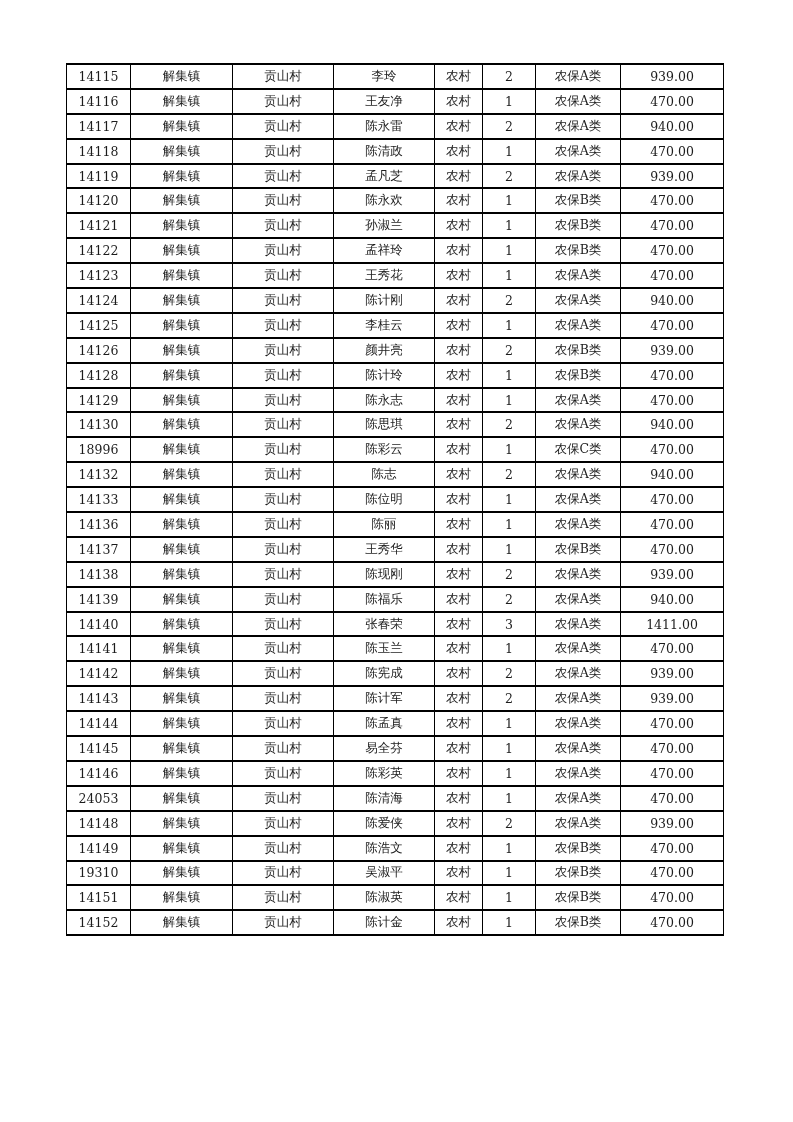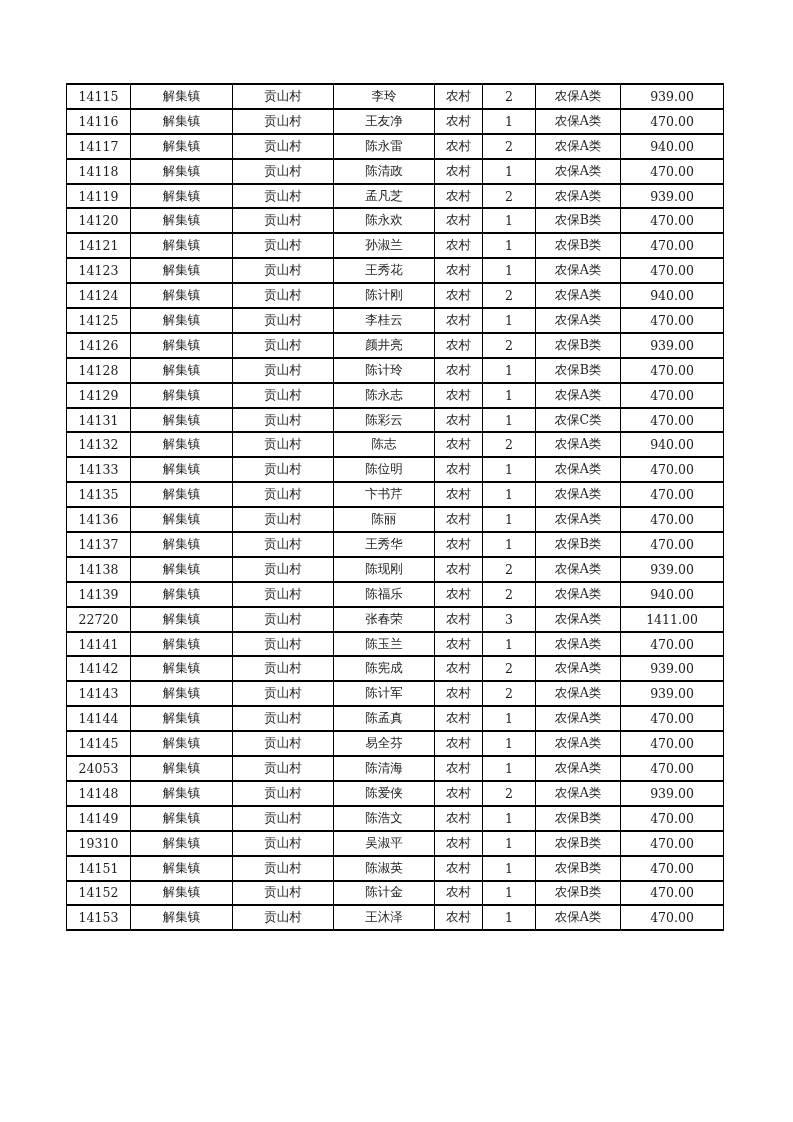--- a/index.html
+++ b/index.html
@@ -11,21 +11,21 @@
     position: relative;
     width: 793px;
     height: 1122px;
     background: #ffffff;
     overflow: hidden;
     font-family: "DejaVu Serif", "Liberation Serif", serif;
   }
   table.roster {
     position: absolute;
     left: 66px;
-    top: 83px;
+    top: 63px;
     width: 657px;
     border-collapse: collapse;
     table-layout: fixed;
     font-size: 12.5px;
     color: #1c1c1c;
   }
   table.roster td {
     border-left: 1px solid #000000;
     border-right: 1px solid #000000;
     border-top: 2px solid #000000;
@@ -118,20 +118,30 @@
           <td>14121</td>
           <td>解集镇</td>
           <td>贡山村</td>
           <td>孙淑兰</td>
           <td>农村</td>
           <td>1</td>
           <td>农保B类</td>
           <td>470.00</td>
         </tr>
         <tr>
+          <td>14122</td>
+          <td>解集镇</td>
+          <td>贡山村</td>
+          <td>孟祥玲</td>
+          <td>农村</td>
+          <td>1</td>
+          <td>农保B类</td>
+          <td>470.00</td>
+        </tr>
+        <tr>
           <td>14123</td>
           <td>解集镇</td>
           <td>贡山村</td>
           <td>王秀花</td>
           <td>农村</td>
           <td>1</td>
           <td>农保A类</td>
           <td>470.00</td>
         </tr>
         <tr>
@@ -178,21 +188,31 @@
           <td>14129</td>
           <td>解集镇</td>
           <td>贡山村</td>
           <td>陈永志</td>
           <td>农村</td>
           <td>1</td>
           <td>农保A类</td>
           <td>470.00</td>
         </tr>
         <tr>
-          <td>14131</td>
+          <td>14130</td>
+          <td>解集镇</td>
+          <td>贡山村</td>
+          <td>陈思琪</td>
+          <td>农村</td>
+          <td>2</td>
+          <td>农保A类</td>
+          <td>940.00</td>
+        </tr>
+        <tr>
+          <td>18996</td>
           <td>解集镇</td>
           <td>贡山村</td>
           <td>陈彩云</td>
           <td>农村</td>
           <td>1</td>
           <td>农保C类</td>
           <td>470.00</td>
         </tr>
         <tr>
           <td>14132</td>
@@ -208,30 +228,20 @@
           <td>14133</td>
           <td>解集镇</td>
           <td>贡山村</td>
           <td>陈位明</td>
           <td>农村</td>
           <td>1</td>
           <td>农保A类</td>
           <td>470.00</td>
         </tr>
         <tr>
-          <td>14135</td>
-          <td>解集镇</td>
-          <td>贡山村</td>
-          <td>卞书芹</td>
-          <td>农村</td>
-          <td>1</td>
-          <td>农保A类</td>
-          <td>470.00</td>
-        </tr>
-        <tr>
           <td>14136</td>
           <td>解集镇</td>
           <td>贡山村</td>
           <td>陈丽</td>
           <td>农村</td>
           <td>1</td>
           <td>农保A类</td>
           <td>470.00</td>
         </tr>
         <tr>
@@ -258,21 +268,21 @@
           <td>14139</td>
           <td>解集镇</td>
           <td>贡山村</td>
           <td>陈福乐</td>
           <td>农村</td>
           <td>2</td>
           <td>农保A类</td>
           <td>940.00</td>
         </tr>
         <tr>
-          <td>22720</td>
+          <td>14140</td>
           <td>解集镇</td>
           <td>贡山村</td>
           <td>张春荣</td>
           <td>农村</td>
           <td>3</td>
           <td>农保A类</td>
           <td>1411.00</td>
         </tr>
         <tr>
           <td>14141</td>
@@ -318,20 +328,30 @@
           <td>14145</td>
           <td>解集镇</td>
           <td>贡山村</td>
           <td>易全芬</td>
           <td>农村</td>
           <td>1</td>
           <td>农保A类</td>
           <td>470.00</td>
         </tr>
         <tr>
+          <td>14146</td>
+          <td>解集镇</td>
+          <td>贡山村</td>
+          <td>陈彩英</td>
+          <td>农村</td>
+          <td>1</td>
+          <td>农保A类</td>
+          <td>470.00</td>
+        </tr>
+        <tr>
           <td>24053</td>
           <td>解集镇</td>
           <td>贡山村</td>
           <td>陈清海</td>
           <td>农村</td>
           <td>1</td>
           <td>农保A类</td>
           <td>470.00</td>
         </tr>
         <tr>
@@ -375,27 +395,17 @@
           <td>470.00</td>
         </tr>
         <tr>
           <td>14152</td>
           <td>解集镇</td>
           <td>贡山村</td>
           <td>陈计金</td>
           <td>农村</td>
           <td>1</td>
           <td>农保B类</td>
-          <td>470.00</td>
-        </tr>
-        <tr>
-          <td>14153</td>
-          <td>解集镇</td>
-          <td>贡山村</td>
-          <td>王沐泽</td>
-          <td>农村</td>
-          <td>1</td>
-          <td>农保A类</td>
           <td>470.00</td>
         </tr>
       </tbody>
   </table>
 </div>
 
 </body></html>

